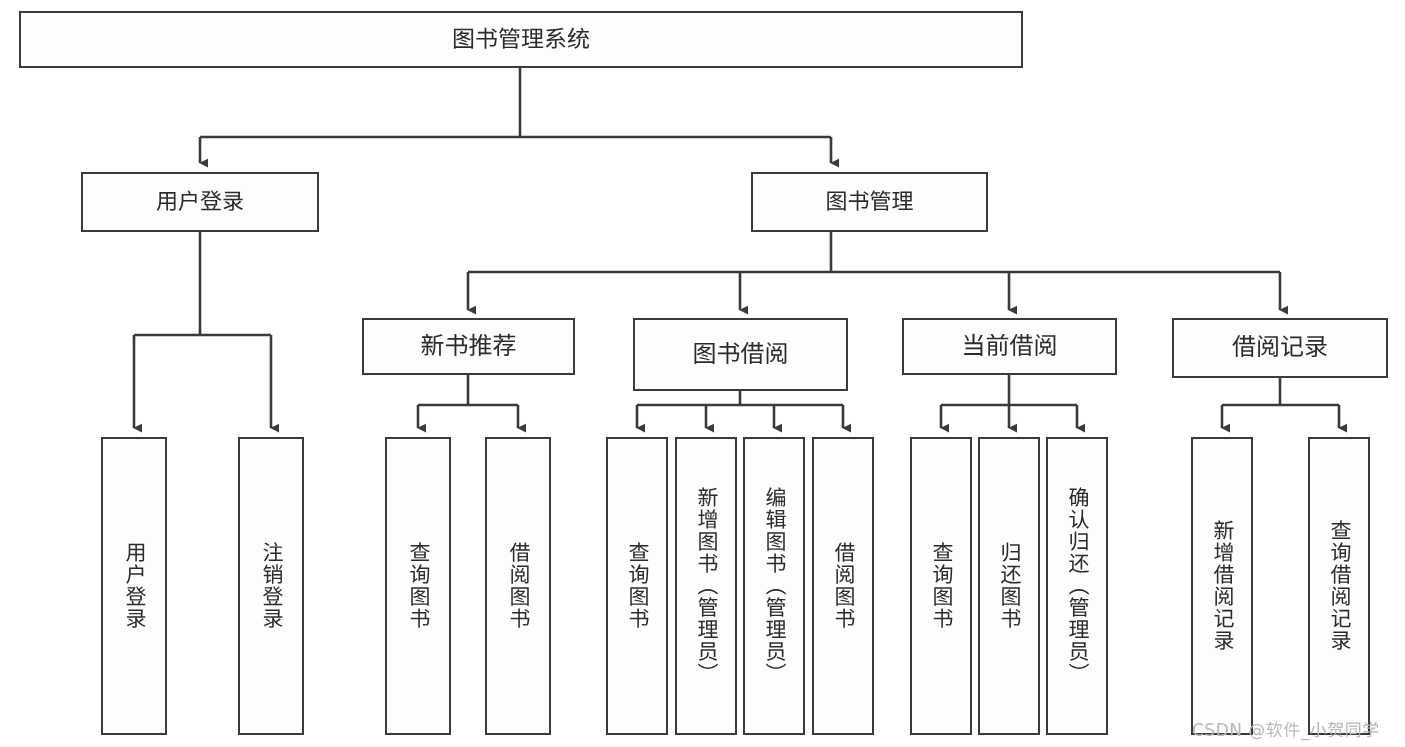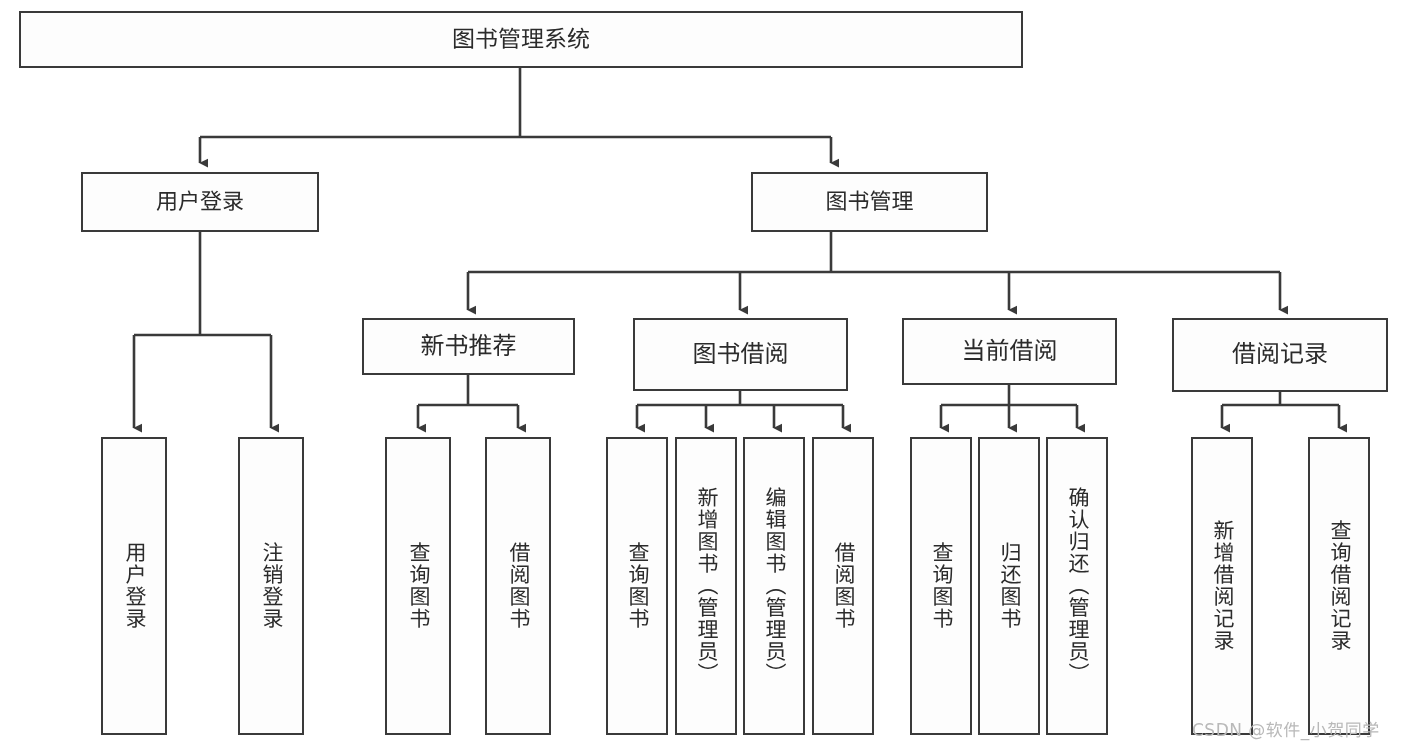--- a/index.html
+++ b/index.html
@@ -136,24 +136,24 @@
   <div class="node level2" style="left:712px; top:172px; width:237px; height:60px;margin-left:39px;">
     <span>图书管理</span>
   </div>
 
   <div class="node level3" style="left:362px; top:318px; width:213px; height:57px;">
     <span>新书推荐</span>
   </div>
   <div class="node level3" style="left:633px; top:318px; width:215px; height:73px;">
     <span>图书借阅</span>
   </div>
-  <div class="node level3" style="left:902px; top:318px; width:215px; height:67px;">
+  <div class="node level3" style="left:902px; top:318px; width:215px; height:57px;">
     <span>当前借阅</span>
   </div>
-  <div class="node level3" style="left:1172px; top:318px; width:216px; height:74px;">
+  <div class="node level3" style="left:1172px; top:318px; width:216px; height:60px;">
     <span>借阅记录</span>
   </div>
 
   <div class="node leaf" style="left:101px; top:437px; width:66px; height:298px;">
     <span class="vtext">用户登录</span>
   </div>
   <div class="node leaf" style="left:238px; top:437px; width:66px; height:298px;">
     <span class="vtext">注销登录</span>
   </div>
 

